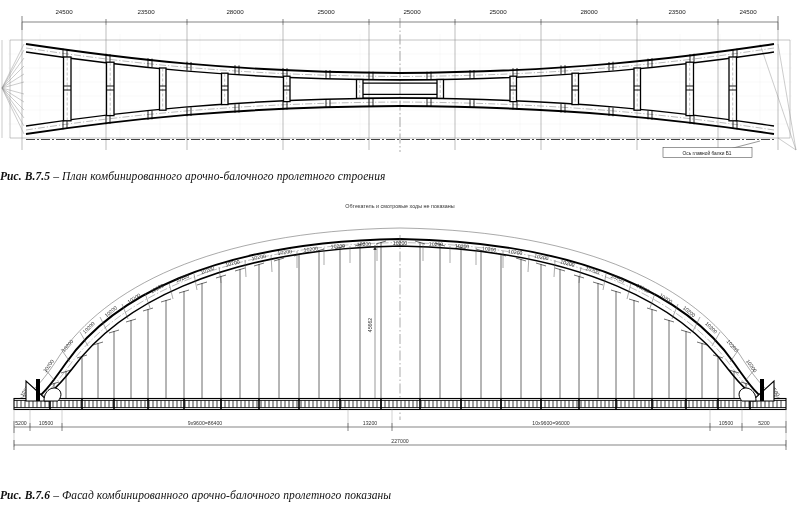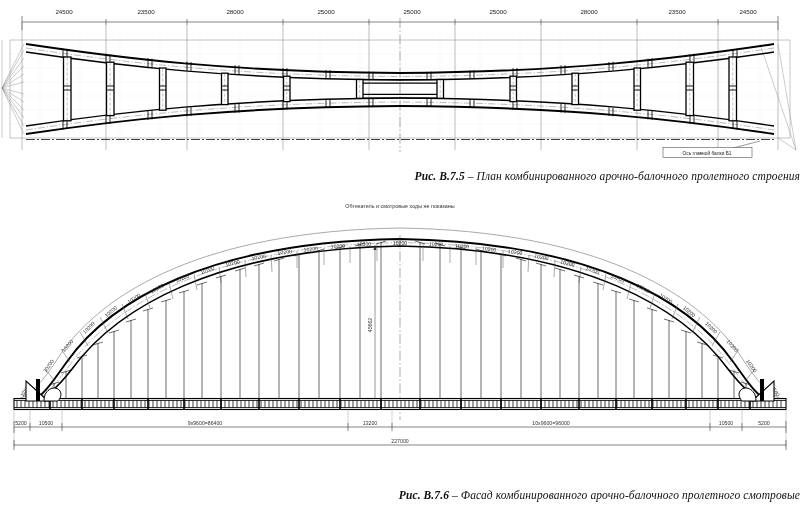--- a/index.html
+++ b/index.html
@@ -6,21 +6,21 @@
   body{
     width:800px;height:511px;position:relative;overflow:hidden;
     font-family:"Liberation Serif", serif;
     color:#000;
   }
   .sheet{position:absolute;left:0;top:0;width:800px;height:511px;background:#fff;}
   .fig{position:absolute;left:0;width:800px;}
   #fig-plan{top:0;height:165px;}
   #fig-elev{top:195px;height:270px;}
   .caption{
-    position:absolute;left:0;width:800px;text-align:right;
+    position:absolute;left:0;width:800px;text-align:left;
     font-family:"Liberation Serif", serif;
     font-style:italic;font-size:11.5px;letter-spacing:.1px;color:#111;
   }
   .caption .bold{font-weight:bold;font-style:italic;}
   #cap-plan{top:170px;}
   #cap-elev{top:489px;}
   svg{display:block;}
   .dimtxt{font-family:"Liberation Sans", sans-serif;font-size:6.2px;fill:#222;}
   .dimtxt-sm{font-family:"Liberation Sans", sans-serif;font-size:5.2px;fill:#333;}
   .notetxt{font-family:"Liberation Sans", sans-serif;font-size:5.4px;fill:#333;}
@@ -745,16 +745,16 @@
       <g>
         <line x1="14" y1="250" x2="786" y2="250" stroke="#333" stroke-width="0.6"></line>
         <line x1="14" y1="245" x2="14" y2="255" stroke="#333" stroke-width="0.6"></line>
         <line x1="786" y1="245" x2="786" y2="255" stroke="#333" stroke-width="0.6"></line>
         <text class="dimtxt-sm" x="400" y="247.5" text-anchor="middle">227000</text>
       </g>
     </svg>
   </div>
 
   <div class="caption" id="cap-elev">
-    <span class="bold">Рис. В.7.6</span><span> – </span><span>Фасад комбинированного арочно-балочного пролетного смотровые</span>
+    <span class="bold">Рис. В.7.6</span><span> – </span><span>Фасад комбинированного арочно-балочного пролетного показаны</span>
   </div>
 
 </div>
 
 </body></html>

